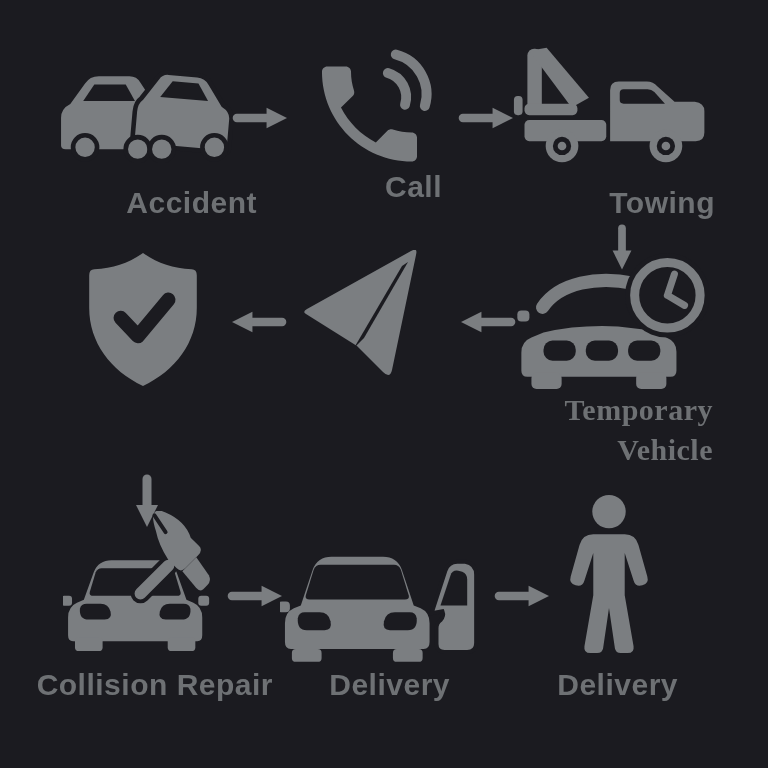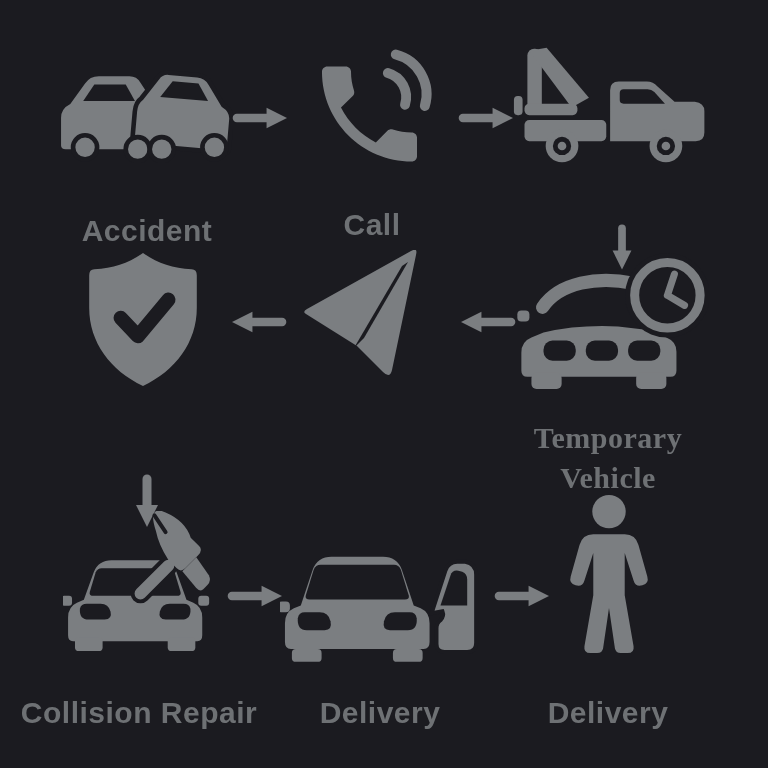--- a/index.html
+++ b/index.html
@@ -20,23 +20,22 @@
   .fill{fill:currentColor;}
   .bgfill{fill:var(--bg);}
   .stroke{stroke:currentColor;fill:none;}
   .bgstroke{stroke:var(--bg);fill:none;}
   .label{
     position:absolute;
     color:var(--label);
     font-weight:bold;
     font-size:30px;
     line-height:40px;
-    text-align:center;
+    text-align:right;
     letter-spacing:0.5px;
-    margin-top:28px;
   }
   .arrow{position:absolute;color:var(--icon);}
   .arrow svg{display:block;width:100%;height:100%;}
   .arrow line{stroke:currentColor;stroke-width:9;stroke-linecap:round;}
   .arrow polygon{fill:currentColor;}
   .arrow-left{transform:scaleX(-1);}
 </style>
 </head>
 <body>
 
@@ -65,21 +64,21 @@
       </svg>
   </div>
 
   <div class="step-icon" style="left:306px;top:44px;width:132px;height:124px;">
     <svg viewBox="0 0 100 92">
       <path class="fill" d="M26.5,47.2c5.8,11.3,15,20.6,26.4,26.4l8.8-8.8c1.1-1.1,2.7-1.4,4.1-1c4.5,1.5,9.3,2.3,14.3,2.3c2.2,0,4,1.8,4,4v14c0,2.2-1.8,4-4,4c-37.6,0-68-30.4-68-68c0-2.2,1.8-4,4-4h14c2.2,0,4,1.8,4,4c0,5,0.8,9.8,2.3,14.3c0.4,1.4,0.1,3-1,4.1L26.5,47.2z"></path>
       <path class="stroke" stroke-width="7.5" stroke-linecap="round" d="M62,21 A19,19 0 0 1 75,45"></path>
       <path class="stroke" stroke-width="7.5" stroke-linecap="round" d="M68,7 A31,31 0 0 1 90,46"></path>
     </svg>
   </div>
-  <div class="label" style="left:302px;top:177px;width:140px;">Call</div>
+  <div class="label" style="left:302px;top:167px;width:140px;">Call</div>
 
   <div class="arrow" style="left:458px;top:105px;width:58px;height:26px;">
     <svg viewBox="0 0 62 28">
         <line x1="5" y1="14" x2="40" y2="14"></line>
         <polygon points="37,3 59,14 37,25"></polygon>
       </svg>
   </div>
 
   <div class="step-icon" style="left:512px;top:42px;width:202px;height:130px;">
     <svg viewBox="0 0 210 135">
@@ -91,20 +90,21 @@
       <path class="fill" d="M102,103 L102,50 Q102,41 111,41 L140,41 Q147,41 151,46 L169,62 L190,62 Q200,63 200,72 L200,94 Q200,103 191,103 Z"></path>
       <path class="bgfill" d="M116,49 L141,49 Q145,49 148,52 L159,64 L116,64 Q112,64 112,60 L112,53 Q112,49 116,49 Z"></path>
       <circle class="fill" cx="52" cy="108" r="17"></circle>
       <circle class="bgfill" cx="52" cy="108" r="9.5"></circle>
       <circle class="fill" cx="52" cy="108" r="4.5"></circle>
       <circle class="fill" cx="160" cy="108" r="17"></circle>
       <circle class="bgfill" cx="160" cy="108" r="9.5"></circle>
       <circle class="fill" cx="160" cy="108" r="4.5"></circle>
     </svg>
   </div>
+  <div class="label" style="left:535px;top:183px;width:180px;">Towing</div>
 
   <div class="arrow" style="left:609px;top:224px;width:26px;height:48px;">
     <svg viewBox="0 0 28 56">
         <line x1="14" y1="5" x2="14" y2="34"></line>
         <polygon points="3,31 14,53 25,31"></polygon>
       </svg>
   </div>
 
   <div class="step-icon" style="left:517px;top:252px;width:192px;height:143px;">
     <svg viewBox="0 0 190 142">
@@ -169,21 +169,21 @@
       <path class="bgfill" d="M17,99 Q16,110 26,110 L42,110 Q50,110 48,102 Q46,94 38,94 L24,94 Q18,94 17,99 Z"></path>
       <path class="bgfill" d="M129,99 Q130,110 120,110 L104,110 Q96,110 98,102 Q100,94 108,94 L122,94 Q128,94 129,99 Z"></path>
       <g transform="translate(118,44) rotate(45)">
         <rect class="fill" stroke="var(--bg)" stroke-width="4" x="-8" y="8" width="16" height="56" rx="8"></rect>
         <path class="fill" d="M-46,-8 Q-52,-16 -40,-20 Q-20,-28 -4,-20 L8,-20 Q14,-20 14,-12 L14,6 Q14,12 8,12 L-4,12 Q-22,8 -34,0 Q-42,-4 -46,-8 Z"></path>
         <path class="fill" d="M14,-10 L36,-6 Q42,-4 42,2 L42,8 Q42,12 36,12 L14,10 Z"></path>
         <path class="bgstroke" stroke-width="4" stroke-linecap="round" d="M-46,-10 L-26,-6"></path>
       </g>
     </svg>
   </div>
-  <div class="label" style="left:14px;top:665px;width:250px;">Collision Repair</div>
+  <div class="label" style="left:23px;top:665px;width:250px;">Collision Repair</div>
 
   <div class="arrow" style="left:227px;top:583px;width:58px;height:26px;">
     <svg viewBox="0 0 62 28">
         <line x1="5" y1="14" x2="40" y2="14"></line>
         <polygon points="37,3 59,14 37,25"></polygon>
       </svg>
   </div>
 
   <div class="step-icon" style="left:280px;top:524px;width:210px;height:139px;">
     <svg viewBox="0 0 212 140">

